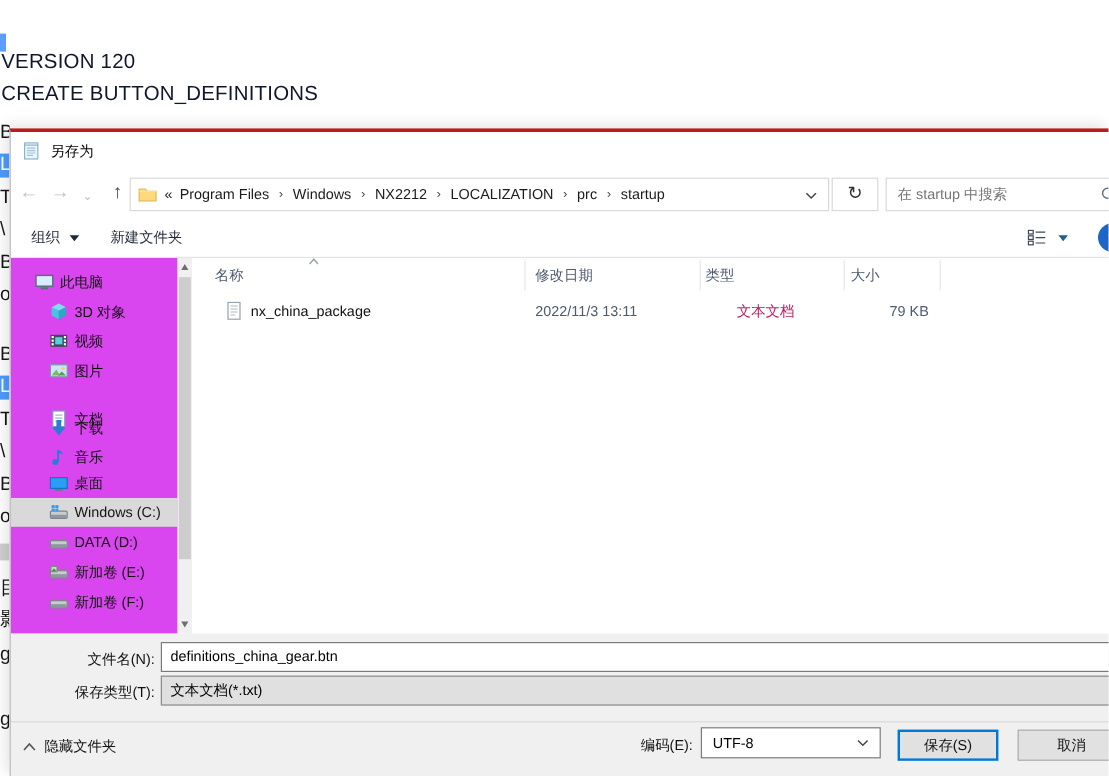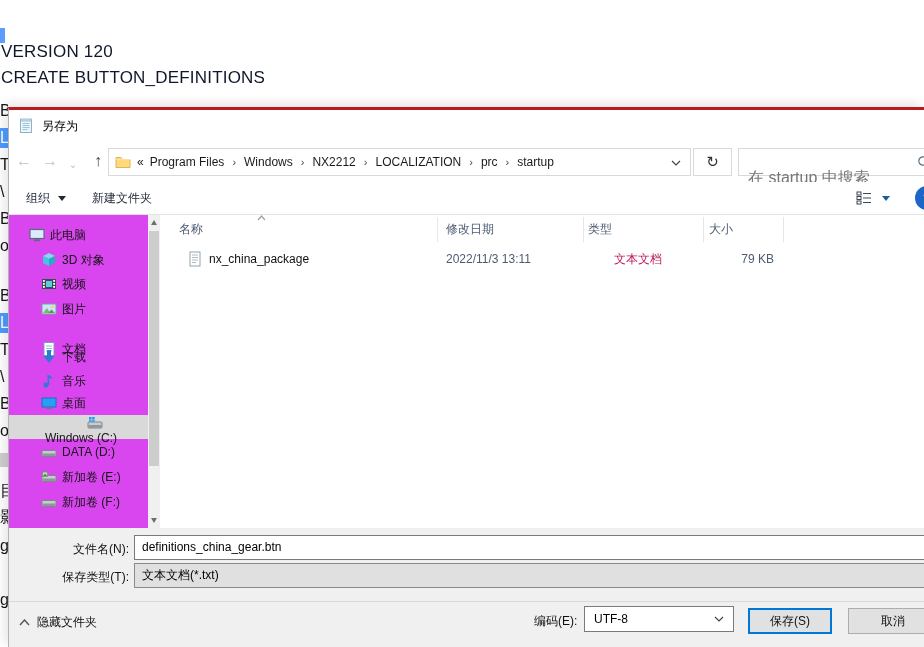--- a/index.html
+++ b/index.html
@@ -39,21 +39,21 @@
              background:#fff; display:flex; align-items:center; }
   .addr-folder { width:16px; height:16px; margin:0 6px 0 6px; flex:0 0 auto; }
   .crumb { font-size:12px; color:#1b1b1b; white-space:nowrap; }
   .crumb-sep { font-size:11px; color:#444; margin:0 8px; }
   .crumb-prefix { font-size:12px; color:#1b1b1b; margin-right:6px; }
   .addr-chevron { position:absolute; right:9px; top:11px; }
   .refreshbtn { position:absolute; left:684px; top:6px; width:39px; height:28px; border:1px solid #d9d9d9;
                 background:#fff; text-align:center; font-size:15px; line-height:26px; color:#333; }
   .searchbox { position:absolute; left:729px; top:6px; width:190px; height:28px; border:1px solid #d9d9d9;
                background:#fff; }
-  .search-ph { position:absolute; left:9px; top:16px; line-height:26px; font-size:16px; color:#767676; white-space:nowrap; }
+  .search-ph { position:absolute; left:9px; top:0; line-height:26px; font-size:12px; color:#767676; white-space:nowrap; }
   .search-mag { position:absolute; left:178px; top:6px; }
 
   
   .toolrow { position:absolute; left:0; top:72px; width:100%; height:33px; background:#fff;
              border-bottom:1px solid #e4e4e4; }
   .tool-item { position:absolute; top:0; font-size:12px; color:#1f2836; line-height:32px; }
   .organize { left:17px; }
   .organize-caret { position:absolute; left:49px; top:14px; width:0; height:0;
                     border-left:4px solid transparent; border-right:4px solid transparent; border-top:5px solid #1f2836; }
   .newfolder { left:83px; }
@@ -273,21 +273,21 @@
         <span class="lbl">桌面</span>
       </div>
       <div class="side-item ind1" style="top:154px;">
         <svg class="icn" viewBox="0 0 16 16">
           <circle cx="5" cy="12" r="2.5" fill="#2b7cd3"></circle>
           <rect x="6.6" y="2" width="1.6" height="10" fill="#2b7cd3"></rect>
           <path d="M6.6 2 q4 0.5 5 4 q-2.5 -1.5 -5 -1.5 z" fill="#2b7cd3"></path>
         </svg>
         <span class="lbl">音乐</span>
       </div>
-      <div class="side-item ind1 sel" style="top:200px;flex-direction:column;">
+      <div class="side-item ind1 sel" style="top:200px;">
         <svg class="icn" viewBox="0 0 16 16">
           <rect x="1" y="7" width="14" height="6" rx="1" fill="#c8ccd0" stroke="#7f8489" stroke-width="1"></rect>
           <rect x="1.5" y="10" width="13" height="2.6" fill="#8e979e"></rect>
           <rect x="2" y="2" width="2.6" height="2.6" fill="#2a9df4"></rect>
             <rect x="5.1" y="2" width="2.6" height="2.6" fill="#2a9df4"></rect>
           <rect x="2" y="5.1" width="2.6" height="1.6" fill="#2a9df4"></rect>
             <rect x="5.1" y="5.1" width="2.6" height="1.6" fill="#2a9df4"></rect>
         </svg>
         <span class="lbl">Windows (C:)</span>
       </div>

